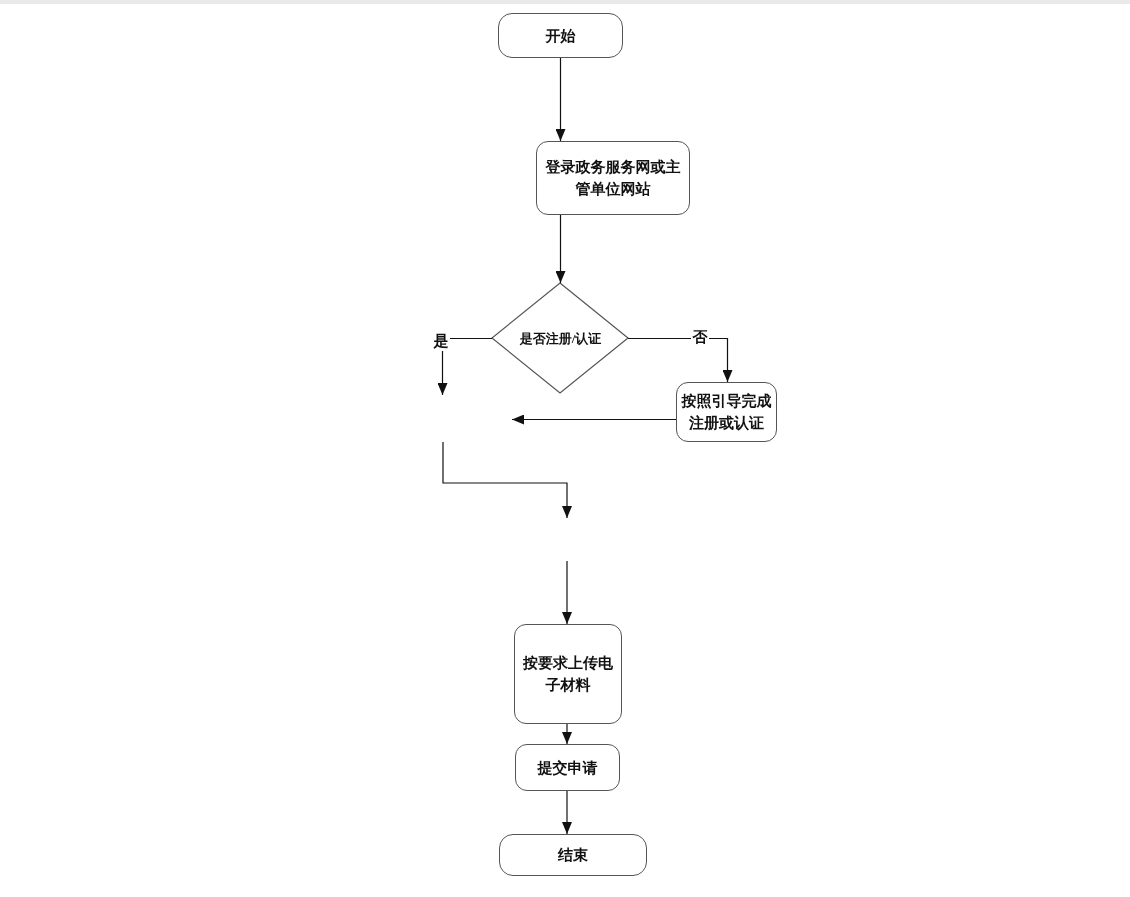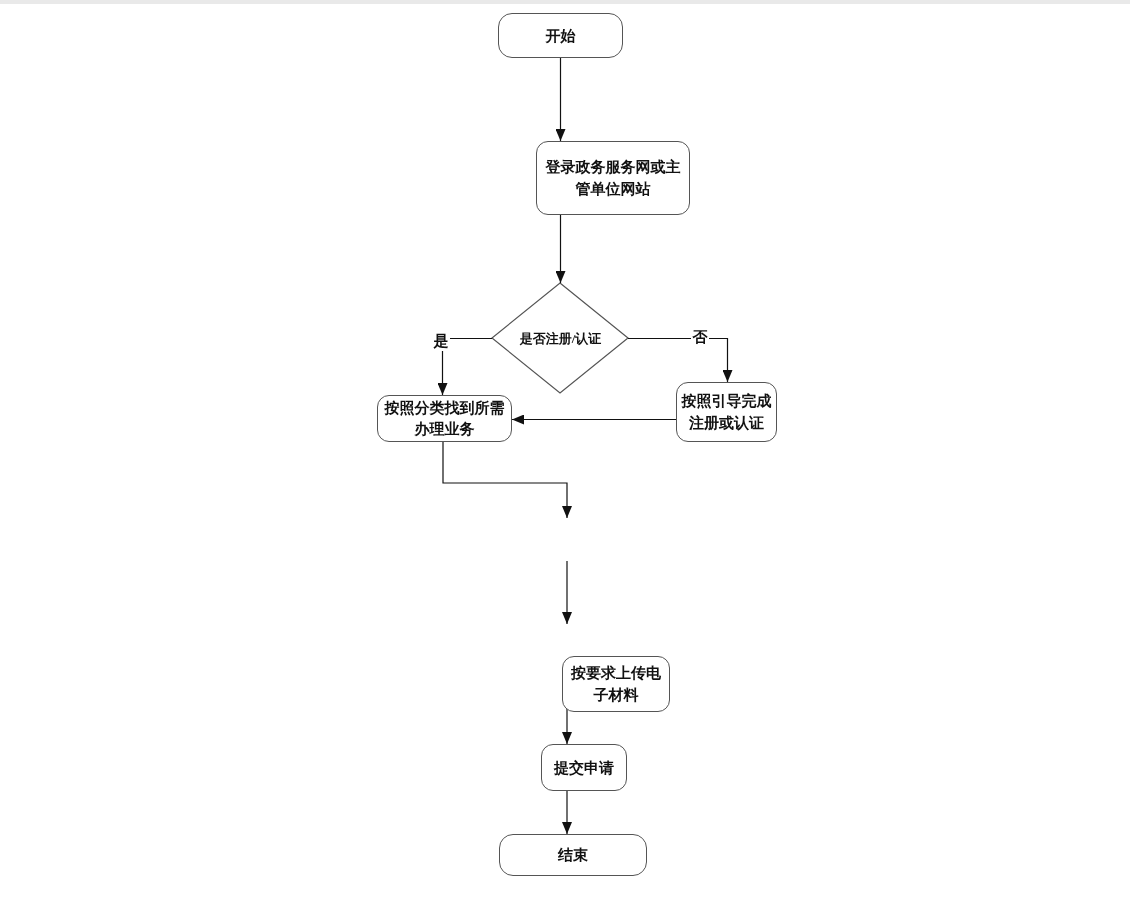--- a/index.html
+++ b/index.html
@@ -52,22 +52,22 @@
     font-size:15px;line-height:20px;
     background:#ffffff;
     z-index:3;
   }
   
   .n-start{left:498px;top:13px;width:125px;height:45px;}
   .n-login{left:492px;top:141px;width:154px;height:74px;margin-left:44px;}
   .n-find{left:377px;top:395px;width:135px;height:47px;line-height:21px;}
   .n-register{left:676px;top:382px;width:101px;height:60px;}
   .n-fill{left:498px;top:518px;width:135px;height:43px;}
-  .n-upload{left:514px;top:656px;width:108px;height:56px;margin-left:48px;}
-  .n-submit{left:515px;top:744px;width:86px;height:47px;margin-left:26px;}
+  .n-upload{left:514px;top:624px;width:108px;height:100px;}
+  .n-submit{left:515px;top:744px;width:105px;height:47px;}
   .n-end{left:499px;top:834px;width:148px;height:42px;}
   .l-decision{left:500px;top:330px;width:121px;}
   .l-yes{left:432px;top:331px;width:18px;height:20px;}
   .l-no{left:691px;top:327px;width:18px;height:19px;}
 </style>
 </head>
 <body>
 
 <div class="canvas">
 
@@ -92,21 +92,20 @@
     <path d="M567 701 V744" style="stroke:var(--line);stroke-width:1.2;fill:none" marker-end="url(#arrow)"></path>
     <path d="M567 791 V834" style="stroke:var(--line);stroke-width:1.2;fill:none" marker-end="url(#arrow)"></path>
   </svg>
 
   <div class="node terminator n-start">开始</div>
 
   <div class="node process n-login">登录政务服务网或主管单位网站</div>
 
   <div class="diamond-label l-decision">是否注册/认证</div>
 
-  <div class="node process n-find">按照分类找到所需办理业务</div>
 
   <div class="node process n-register">按照引导完成注册或认证</div>
 
 
   <div class="node process n-upload">按要求上传电子材料</div>
 
   <div class="node process n-submit">提交申请</div>
 
   <div class="node terminator n-end">结束</div>
 

